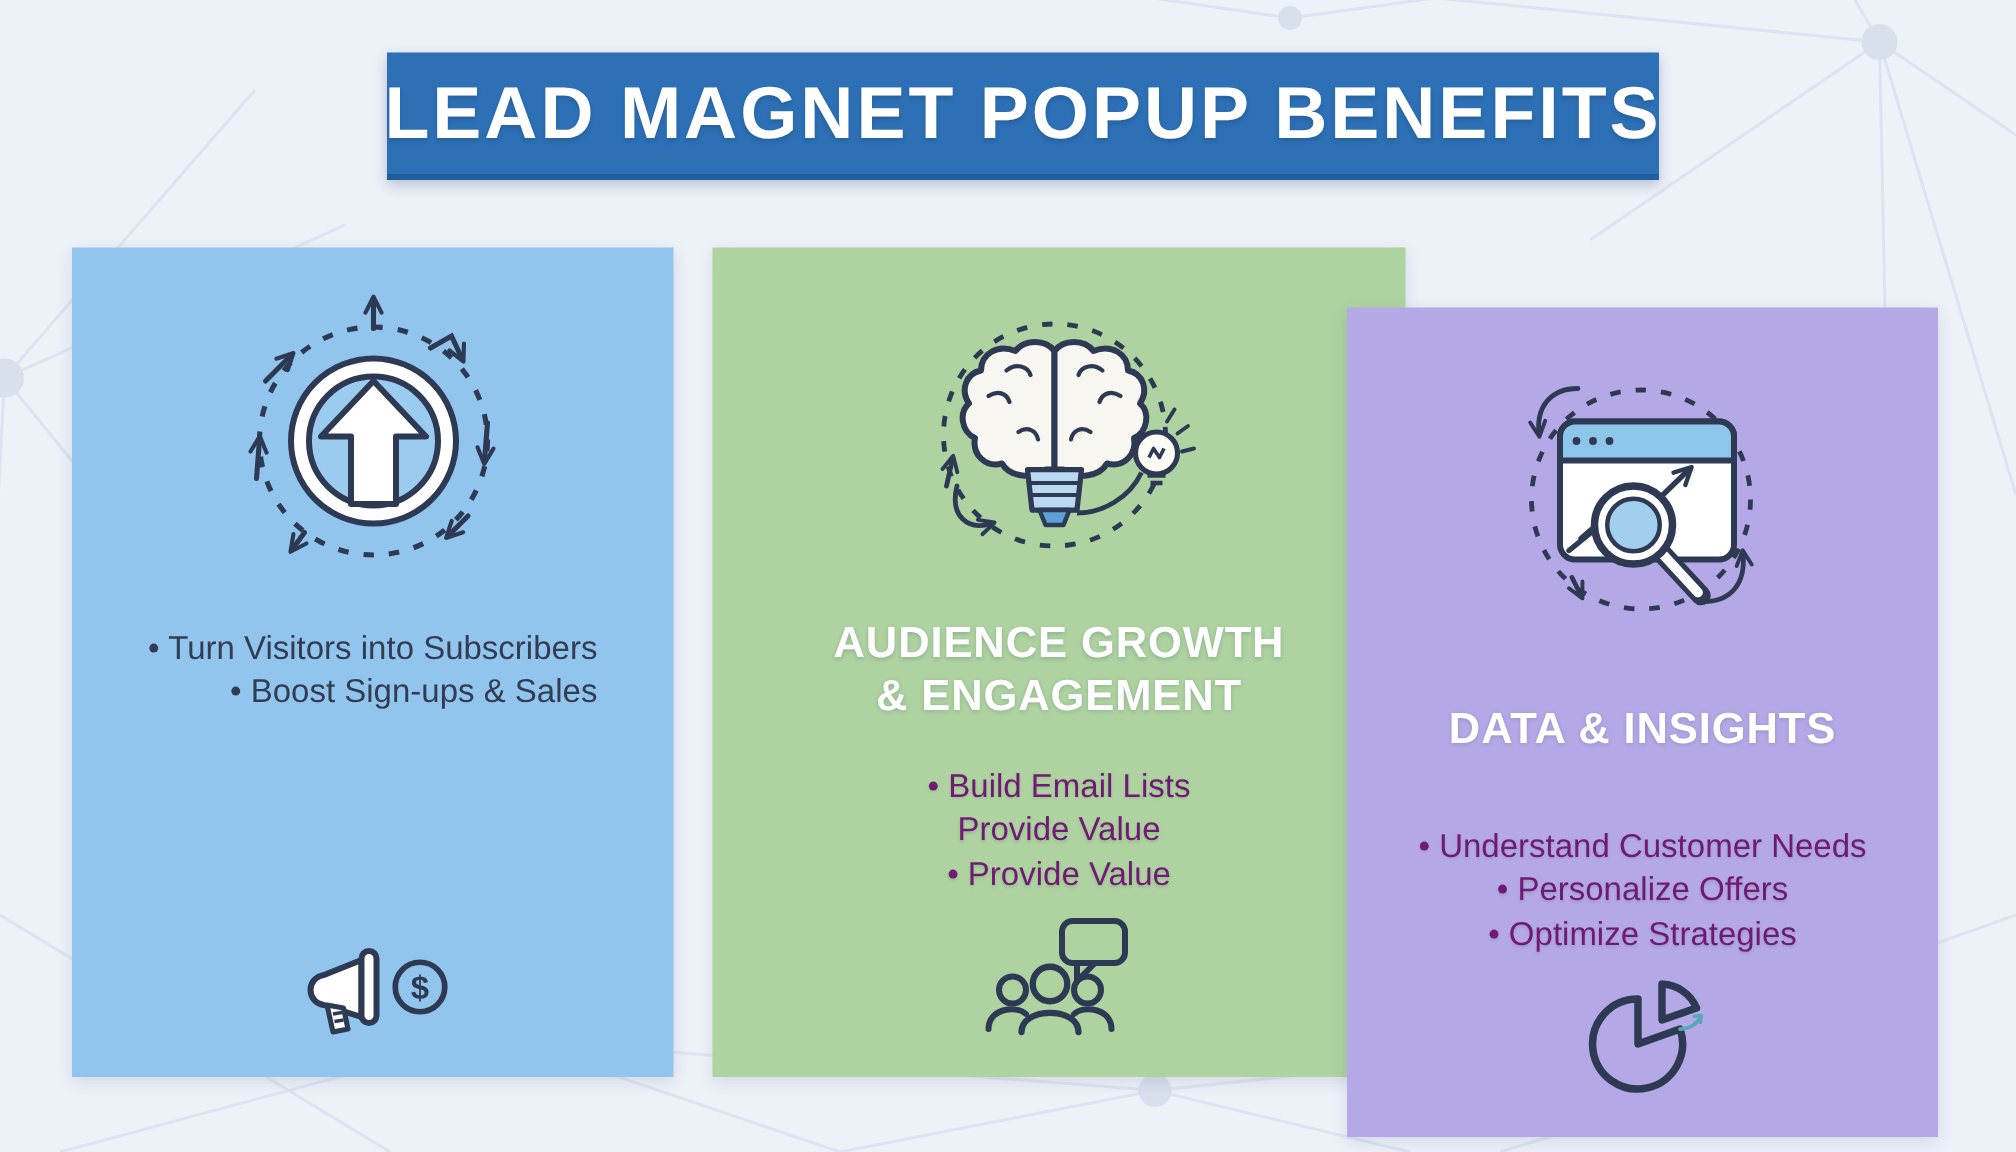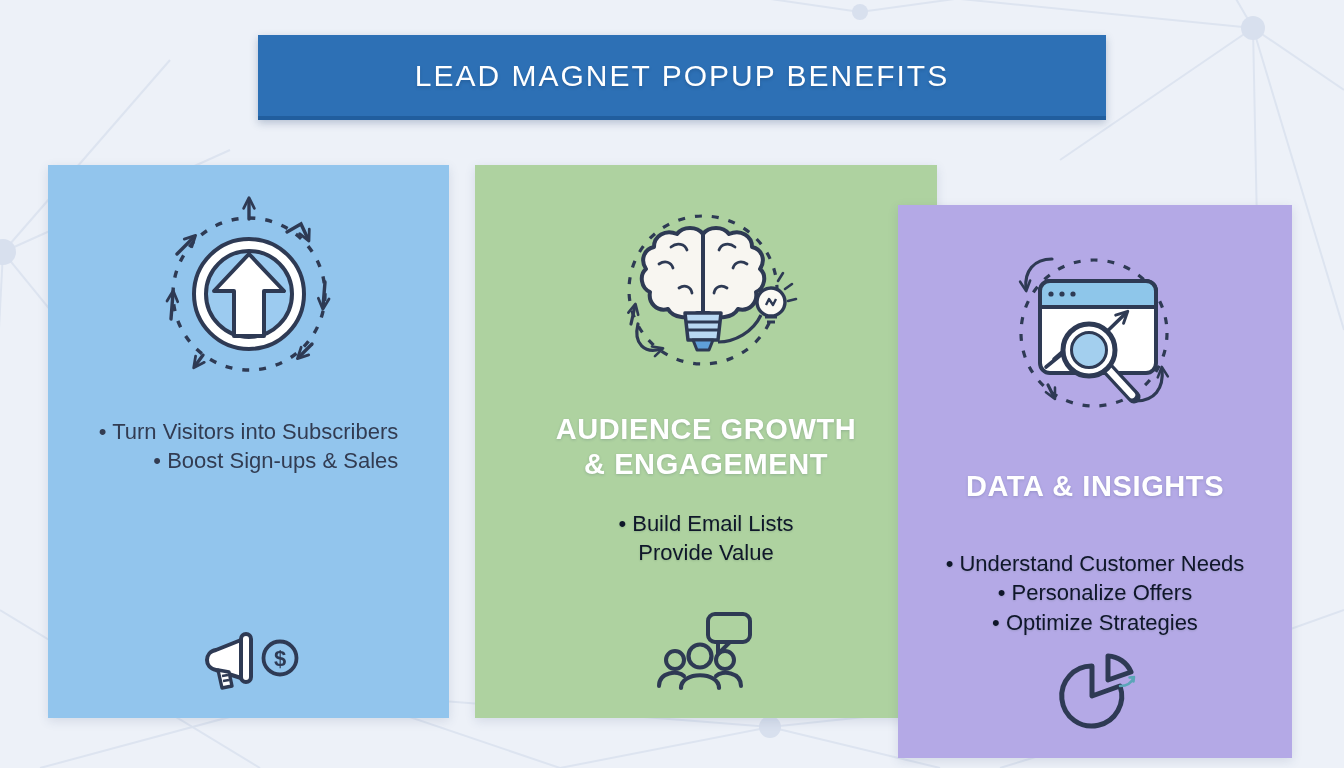--- a/index.html
+++ b/index.html
@@ -8,21 +8,21 @@
     background:#edf1f8;font-family:"Liberation Sans",sans-serif;
   }
   .bg-mesh{position:absolute;left:0;top:0;width:1344px;height:768px;}
   .banner{
     position:absolute;left:258px;top:35px;width:848px;height:81px;
     background:#2d70b5;border-bottom:4px solid #215e9e;
     display:flex;align-items:center;justify-content:center;
     box-shadow:0 3px 8px rgba(40,70,110,.28);
   }
   .banner h1{
-    margin:0;color:#ffffff;font-size:30px;font-weight:normal;
+    margin:0;color:#ffffff;font-size:49px;font-weight:bold;
     letter-spacing:2px;white-space:nowrap;
     text-shadow:0 2px 3px rgba(20,50,90,.25);
   }
   .card{
     position:absolute;top:165px;height:553px;box-sizing:border-box;
     display:flex;flex-direction:column;align-items:center;
     box-shadow:0 3px 10px rgba(60,80,120,.14);
   }
   .card--blue{left:48px;width:401px;background:#92c5ed;}
   .card--green{left:475px;width:462px;background:#aed2a0;}
@@ -30,21 +30,21 @@
   .icon-top{height:198px;margin-top:30px;display:flex;align-items:center;justify-content:center;}
   .card-title{
     margin:16px 0 0;min-height:76px;display:flex;align-items:center;justify-content:center;
     text-align:center;color:#ffffff;font-size:29px;font-weight:bold;
     letter-spacing:.6px;line-height:1.22;white-space:pre-line;
     text-shadow:0 1px 3px rgba(30,50,80,.20);
   }
   .bullets{margin-top:24px;text-align:center;font-size:22px;line-height:1.33;}
   .bullets .bullet-line{white-space:nowrap;}
   .bullets--dark{color:#323c52;text-align:right;}
-  .bullets--light{color:#0f172a;text-shadow:0 1px 2px rgba(50,80,60,.18);}
+  .bullets--light{color:#701a75;text-shadow:0 1px 2px rgba(50,80,60,.18);}
   .icon-bottom{margin-top:auto;margin-bottom:26px;display:flex;align-items:center;justify-content:center;}
 </style>
 </head>
 <body>
 
 <div class="stage">
 
   <svg class="bg-mesh" viewBox="0 0 1344 768" fill="none">
     <g stroke="#dde4f0" stroke-width="2">
       <line x1="1253" y1="28" x2="1225" y2="-20"></line>
@@ -154,20 +154,21 @@
           <path d="M30,124 L34,106"></path>
           <path d="M37,124 C32,144 44,154 60,149"></path>
         </g>
       </svg>
     </div>
     <h2 class="card-title">AUDIENCE GROWTH
 &amp; ENGAGEMENT</h2>
     <div class="bullets bullets--light">
       <div class="bullet-line">• Build Email Lists</div>
       <div class="bullet-line">Provide Value</div>
+      <div class="bullet-line">• Provide Value</div>
     </div>
     <div class="icon-bottom">
       <svg width="116" height="84" viewBox="0 0 116 84" fill="none">
         <rect x="60" y="6" width="42" height="28" rx="7" stroke="#2e3a54" stroke-width="4"></rect>
         <path d="M70,34 L70,46 L82,34" stroke="#2e3a54" stroke-width="4" stroke-linejoin="round"></path>
         <circle cx="27" cy="52" r="9" stroke="#2e3a54" stroke-width="4"></circle>
         <path d="M11,78 C11,64 30,62 36,68" stroke="#2e3a54" stroke-width="4" stroke-linecap="round"></path>
         <circle cx="77" cy="52" r="9" stroke="#2e3a54" stroke-width="4"></circle>
         <path d="M68,68 C74,62 93,64 93,78" stroke="#2e3a54" stroke-width="4" stroke-linecap="round"></path>
         <circle cx="52" cy="48" r="11.5" stroke="#2e3a54" stroke-width="4.2"></circle>

